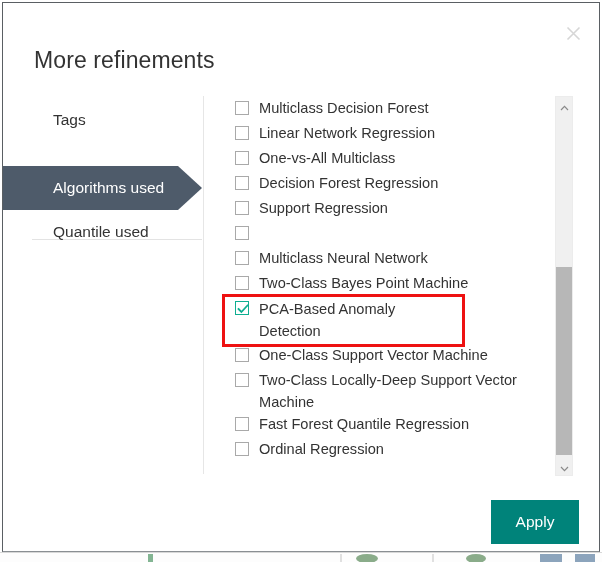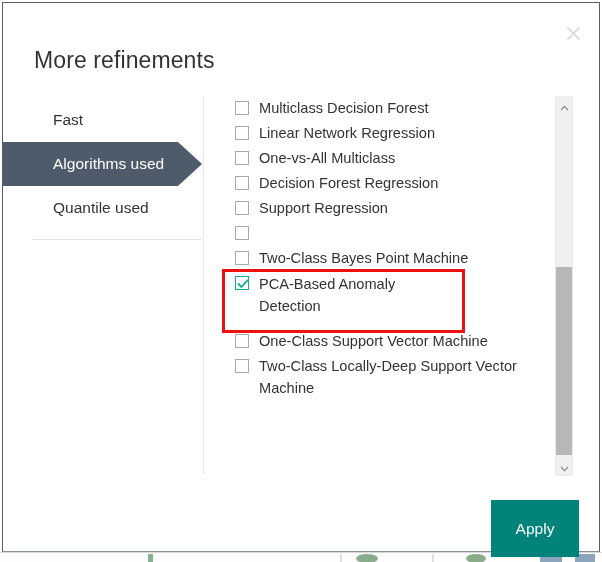--- a/index.html
+++ b/index.html
@@ -87,20 +87,21 @@
     display: flex;
     align-items: center;
     padding-left: 21px;
     font-size: 15.5px;
     color: #333333;
     cursor: pointer;
     white-space: nowrap;
   }
   .tab-item.selected {
     color: #ffffff;
+    margin-top: 24px;
   }
   .tab-item.selected .tab-shape {
     position: absolute;
     left: -29px;
     top: 0;
     width: 199px;
     height: 44px;
     background: #4e5b6a;
     clip-path: polygon(0 0, 175px 0, 199px 50%, 175px 100%, 0 100%);
     z-index: 0;
@@ -164,21 +165,21 @@
     color: #333333;
     line-height: 22px;
     margin-top: 0px;
     padding-right: 4px;
   }
   .option-row.highlighted {
     outline: 3px solid #ee1111;
     outline-offset: 0px;
     margin-left: 0px;
     width: 237px;
-    padding: 1px 0 13px 0;
+    padding: 1px 0 2px 0;
   }
   .option-row.highlighted .cb { margin-top: 3px; }
 
   
   #scrollbar {
     position: absolute;
     left: 552px;
     top: 93px;
     width: 18px;
     height: 380px;
@@ -207,21 +208,21 @@
     background: #b7b7b7;
     cursor: pointer;
   }
 
   
   #apply-button {
     position: absolute;
     left: 488px;
     top: 497px;
     width: 88px;
-    height: 57px;
+    height: 44px;
     background: #00837a;
     color: #ffffff;
     border: none;
     font-size: 15.5px;
     font-family: "Liberation Sans", sans-serif;
     cursor: pointer;
     display: flex;
     align-items: center;
     justify-content: center;
   }
@@ -249,21 +250,21 @@
   <div id="close-button">
     <span>
       <svg width="15" height="15" viewBox="0 0 15 15" aria-hidden="true">
         <path d="M1.5 1.5 L13.5 13.5 M13.5 1.5 L1.5 13.5" stroke="#d6d6d6" stroke-width="1.6" fill="none"></path>
       </svg>
     </span>
   </div>
 
   <div id="tab-rail">
       <div class="tab-item">
-        <span class="tab-label">Fast</span>
+        <span class="tab-label">Tags</span>
       </div>
       <div class="tab-item selected">
         <div class="tab-shape"></div>
         <span class="tab-label">Algorithms used</span>
       </div>
       <div class="tab-item">
         <span class="tab-label">Quantile used</span>
       </div>
     </div>
   <div id="rail-divider"></div>
@@ -285,40 +286,52 @@
       <div class="option-row">
         <span class="cb"></span>
         <span class="opt-label">Decision Forest Regression</span>
       </div>
       <div class="option-row">
         <span class="cb"></span>
         <span class="opt-label">Support Regression</span>
       </div>
       <div class="option-row">
         <span class="cb"></span>
+      </div>
+      <div class="option-row">
+        <span class="cb"></span>
+        <span class="opt-label">Multiclass Neural Network</span>
       </div>
       <div class="option-row">
         <span class="cb"></span>
         <span class="opt-label">Two-Class Bayes Point Machine</span>
       </div>
       <div class="option-row checked highlighted">
         <span class="cb">
           <svg width="12" height="12" viewBox="0 0 12 12" aria-hidden="true">
             <path d="M1.5 6 L4.4 9 L10.5 2.4" stroke="#0fae91" stroke-width="1.8" fill="none" stroke-linecap="square"></path>
           </svg>
         </span>
         <span class="opt-label">PCA-Based Anomaly Detection</span>
       </div>
       <div class="option-row">
         <span class="cb"></span>
         <span class="opt-label">One-Class Support Vector Machine</span>
       </div>
       <div class="option-row">
         <span class="cb"></span>
         <span class="opt-label">Two-Class Locally-Deep Support Vector Machine</span>
+      </div>
+      <div class="option-row">
+        <span class="cb"></span>
+        <span class="opt-label">Fast Forest Quantile Regression</span>
+      </div>
+      <div class="option-row">
+        <span class="cb"></span>
+        <span class="opt-label">Ordinal Regression</span>
       </div>
     </div>
 
   <div id="scrollbar">
     <div id="scroll-up">
       <span>
         <svg width="9" height="6" viewBox="0 0 9 6" aria-hidden="true">
           <path d="M1 5 L4.5 1.4 L8 5" stroke="#8a8a8a" stroke-width="1.2" fill="none"></path>
         </svg>
       </span>

